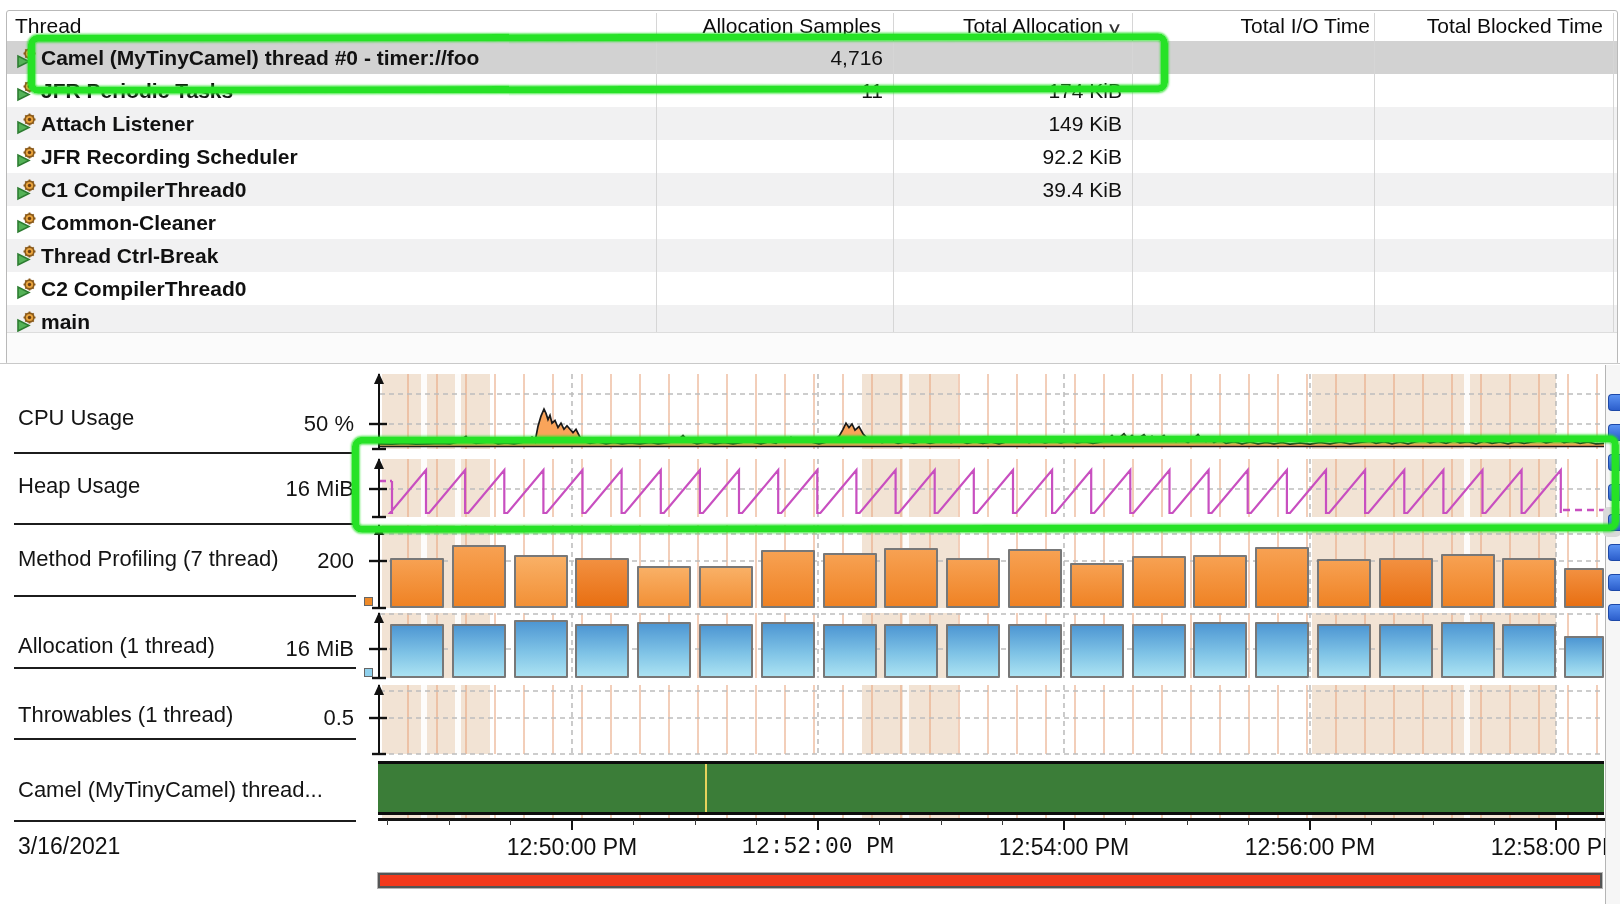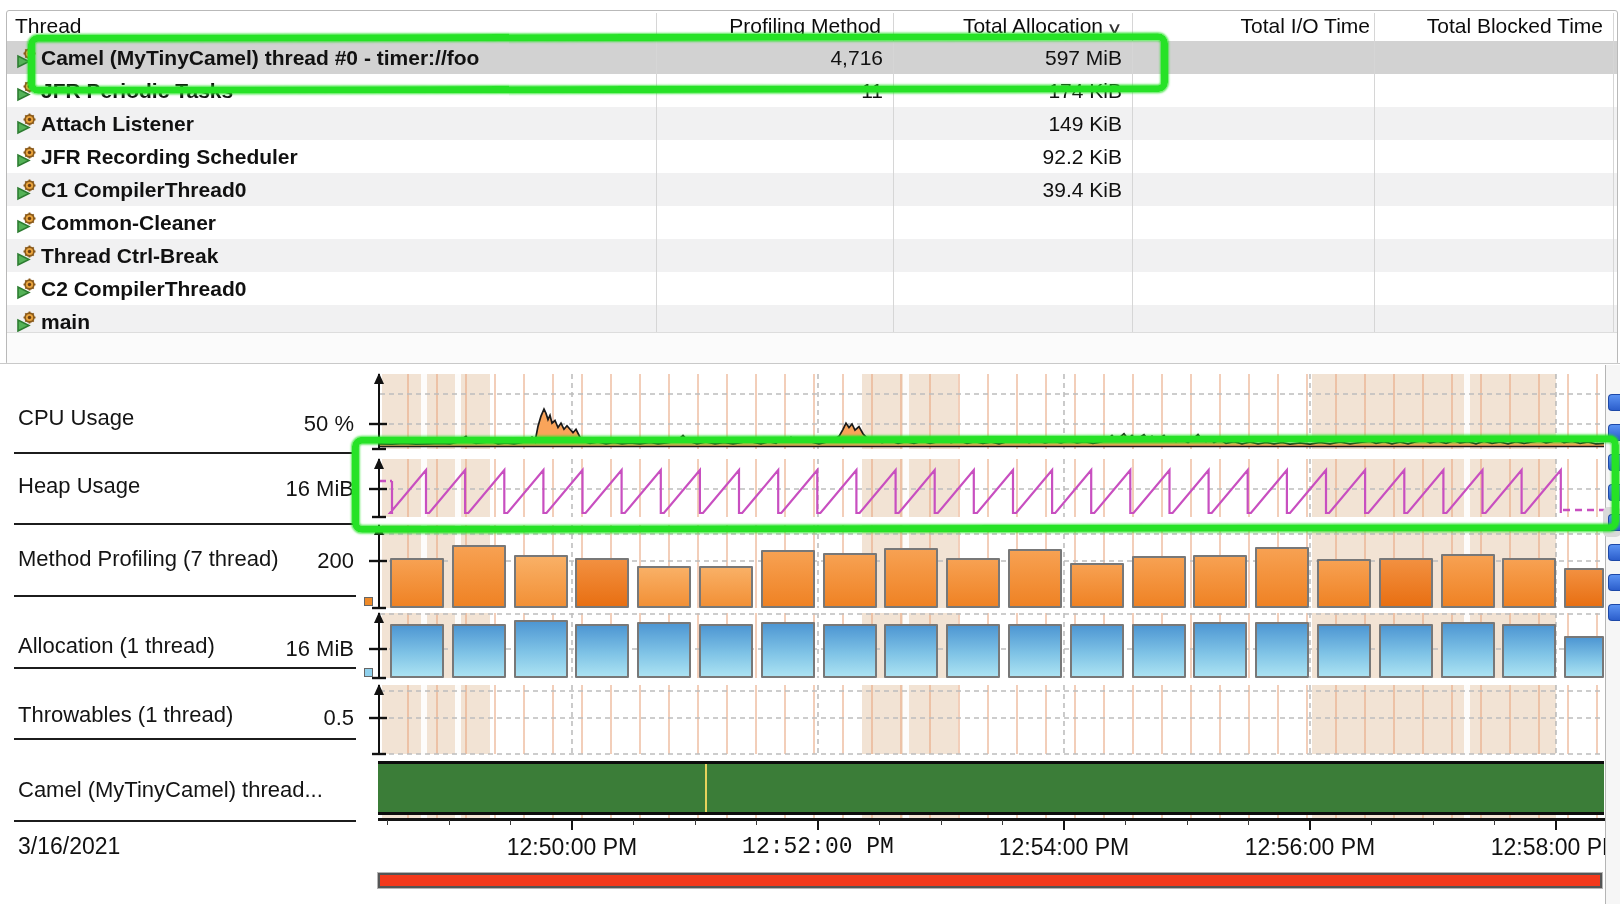--- a/index.html
+++ b/index.html
@@ -59,41 +59,40 @@
   #marker-heap{left:352px;top:436px;width:1253px;height:82px;}
 </style>
 </head>
 <body>
 
 <div id="root">
 
   <div id="table-panel">
     <div id="thead">
         <div class="th" style="left: 0px; width: 649px; padding-left: 8px;"><span>Thread</span></div>
-        <div class="th right" style="left: 649px; width: 225px; padding-left: 0px;"><span>Profiling Method</span></div>
+        <div class="th right" style="left: 649px; width: 225px; padding-left: 0px;"><span>Allocation Samples</span></div>
         <div class="th right" style="left: 886px; width: 227px; padding-left: 0px;"><span>Total Allocation</span><span class="sort-chevron">∨</span></div>
         <div class="th right" style="left: 1125px; width: 230px; padding-left: 8px;"><span>Total I/O Time</span></div>
         <div class="th right" style="left: 1367px; width: 229px; padding-left: 0px;"><span>Total Blocked Time</span></div>
       </div>
     <div id="tbody">
         <div class="trow selected" style="top: 0px;">
           <div class="thread-icon"><svg width="24" height="24" viewBox="0 0 24 24">
               <polygon points="3,10 3,21 14,15.5" fill="#54b257" stroke="#2e7d32" stroke-width="1.6"></polygon>
               <g stroke="#8a5a1a" stroke-width="1.8">
                 <line x1="14.5" y1="1.5" x2="14.5" y2="13.5"></line>
                 <line x1="8.5" y1="7.5" x2="20.5" y2="7.5"></line>
                 <line x1="10.3" y1="3.3" x2="18.7" y2="11.7"></line>
                 <line x1="18.7" y1="3.3" x2="10.3" y2="11.7"></line>
               </g>
               <circle cx="14.5" cy="7.5" r="4.4" fill="#e8a33d" stroke="#8a5a1a" stroke-width="1.6"></circle>
               <circle cx="14.5" cy="7.5" r="1.7" fill="#6b3f12"></circle>
             </svg></div>
           <div class="tcell name" style="left: 0px; width: 649px;"><span>Camel (MyTinyCamel) thread #0 - timer://foo</span></div>
           <div class="tcell num" style="left: 649px; width: 227px;">4,716</div>
-          <div class="tcell num" style="left: 886px; width: 229px;">597 MiB</div>
           <div class="tcell num" style="left: 1125px; width: 232px;"></div>
           <div class="tcell num" style="left: 1367px; width: 231px;"></div>
         </div>
         <div class="trow" style="top: 33px;">
           <div class="thread-icon"><svg width="24" height="24" viewBox="0 0 24 24">
               <polygon points="3,10 3,21 14,15.5" fill="#54b257" stroke="#2e7d32" stroke-width="1.6"></polygon>
               <g stroke="#8a5a1a" stroke-width="1.8">
                 <line x1="14.5" y1="1.5" x2="14.5" y2="13.5"></line>
                 <line x1="8.5" y1="7.5" x2="20.5" y2="7.5"></line>
                 <line x1="10.3" y1="3.3" x2="18.7" y2="11.7"></line>

